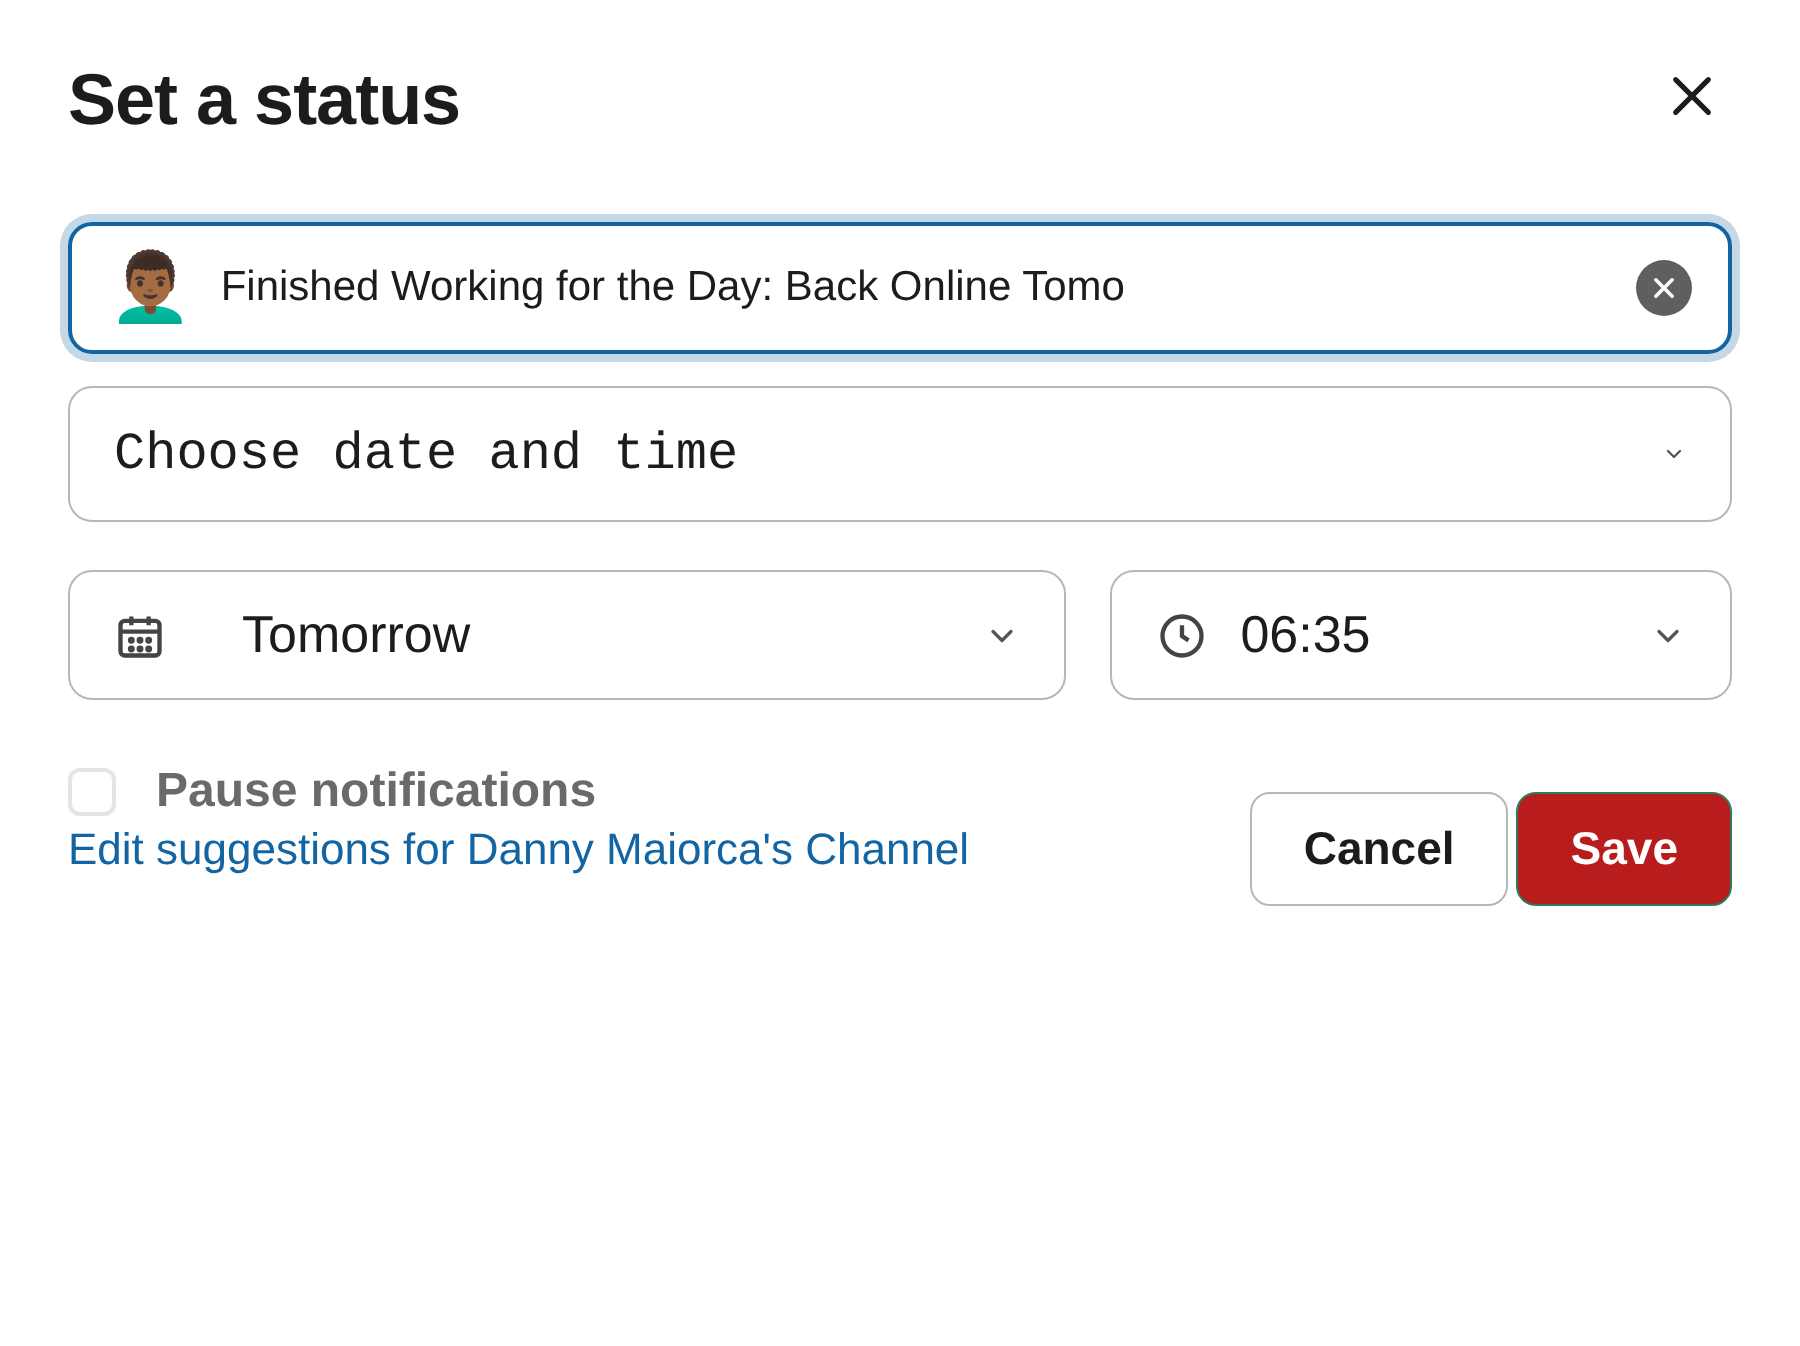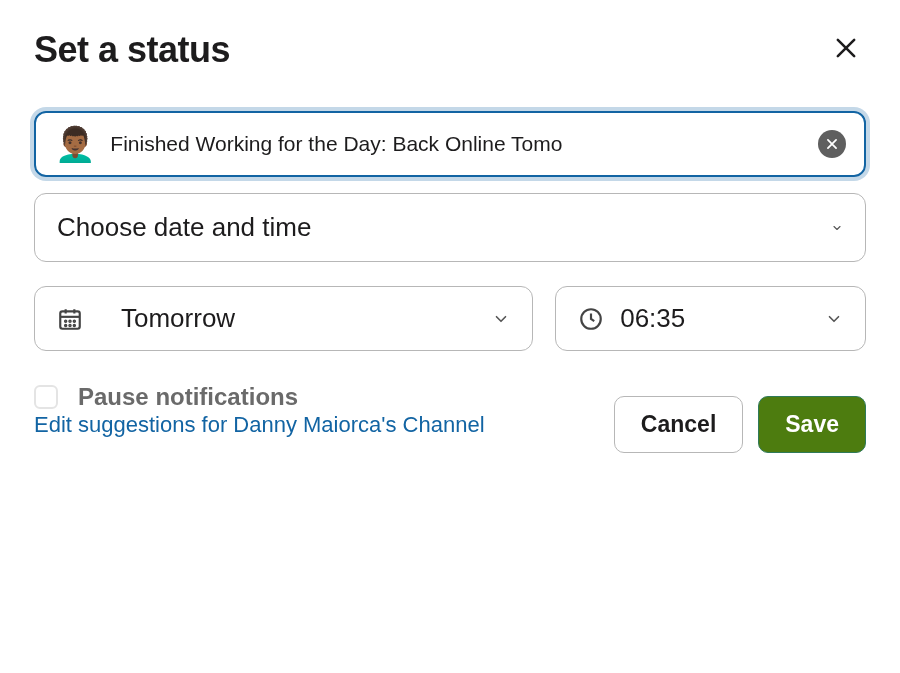--- a/index.html
+++ b/index.html
@@ -43,20 +43,21 @@
   .select-row {
     margin-top: 16px;
     border: 1px solid #b7b7b7;
     border-radius: 12px;
     padding: 18px 22px;
     display: flex;
     align-items: center;
     gap: 14px;
     cursor: pointer;
     font-size: 26px;
+    font-family: Liberation Mono, monospace;
   }
   .select-row .label { flex: 1; }
 
   .dt-row { display: flex; gap: 22px; margin-top: 24px; }
   .dt-box {
     border: 1px solid #b7b7b7;
     border-radius: 12px;
     padding: 16px 22px;
     display: flex;
     align-items: center;
@@ -76,22 +77,22 @@
   .checkbox {
     width: 24px; height: 24px; border: 2px solid #e4e4e4; border-radius: 6px;
     background: #fff; cursor: pointer;
   }
   .pause-label { font-size: 24px; font-weight: 700; color: #6a6a6a; }
 
   .footer { position: absolute; bottom: 34px; left: 34px; right: 34px; display: flex; align-items: center; }
   .suggest-link { color: #1264a3; font-size: 22px; text-decoration: none; cursor: pointer; }
   .footer-spacer { flex: 1; }
   .btn { font-size: 23px; font-weight: 700; border-radius: 10px; padding: 14px 26px; cursor: pointer; font-family: inherit; }
-  .btn-cancel { background: #fff; border: 1px solid #b7b7b7; color: #1d1c1d; margin-right: 15px; }
-  .btn-save { background: #4d7c0f; border: 1px solid #2f7a5a; color: #fff; }
+  .btn-cancel { background: #fff; border: 1px solid #b7b7b7; color: #1d1c1d; margin-right: 4px; }
+  .btn-save { background: #b91c1c; border: 1px solid #2f7a5a; color: #fff; }
 </style>
 </head>
 <body>
 
 <div class="dialog">
 
   <div class="header">
     <h1 class="title">Set a status</h1>
     <button class="close-btn">
       <svg viewBox="0 0 24 24">

